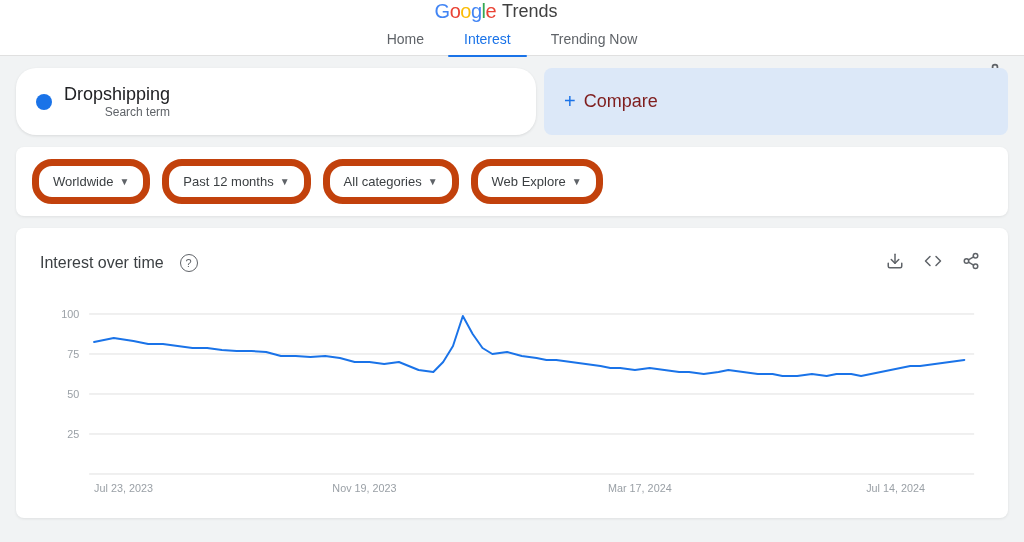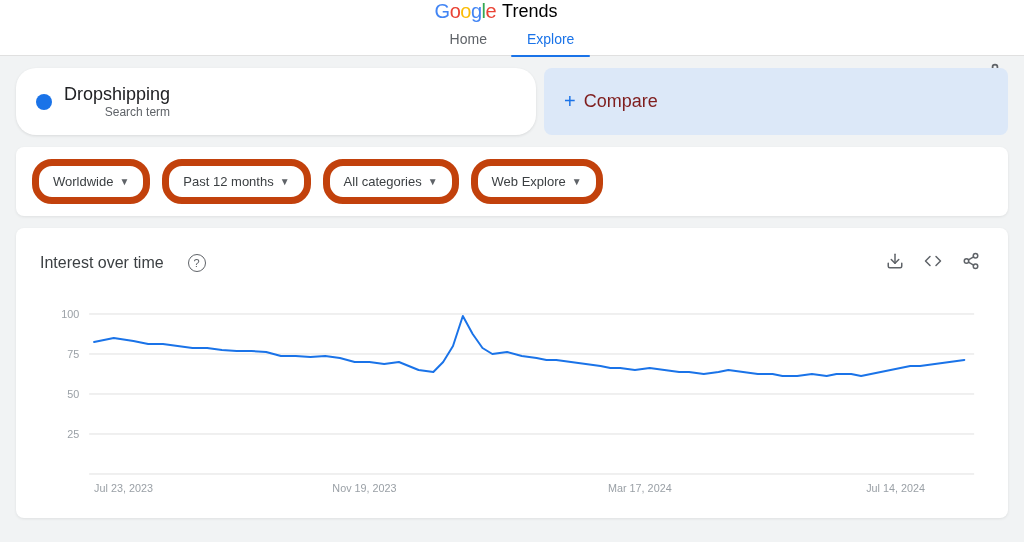--- a/index.html
+++ b/index.html
@@ -27,21 +27,21 @@
       letter-spacing: -0.5px;
     }
     .logo-google .g1 { color: #4285F4; }
     .logo-google .g2 { color: #EA4335; }
     .logo-google .g3 { color: #FBBC05; }
     .logo-google .g4 { color: #4285F4; }
     .logo-google .g5 { color: #34A853; }
     .logo-google .g6 { color: #EA4335; }
     .logo-trends {
       font-size: 18px;
-      color: #000000;
+      color: #404040;
       font-weight: 400;
     }
     .nav {
       display: flex;
       align-items: center;
       gap: 8px;
       flex: 1;
     }
     .nav-item {
       padding: 8px 16px;
@@ -174,21 +174,21 @@
     }
     .chart-header {
       display: flex;
       align-items: center;
       justify-content: space-between;
       margin-bottom: 16px;
     }
     .chart-title-area {
       display: flex;
       align-items: flex-end;
-      gap: 24px;
+      gap: 16px;
     }
     .chart-title {
       font-size: 16px;
       color: #3c4043;
     }
     .help-icon {
       width: 18px;
       height: 18px;
       border-radius: 50%;
       border: 1.5px solid #5f6368;
@@ -228,21 +228,22 @@
 
 <div class="header">
   <div class="logo-area">
     <div class="logo-google">
       <span class="g1">G</span><span class="g2">o</span><span class="g3">o</span><span class="g4">g</span><span class="g5">l</span><span class="g6">e</span>
     </div>
     <div class="logo-trends">Trends</div>
   </div>
   <nav class="nav">
     <a class="nav-item">Home</a>
-    <a class="nav-item active">Explore</a>
+    <a class="nav-item active">Interest</a>
+    <a class="nav-item">Trending Now</a>
   </nav>
   <div class="header-actions">
     <button class="share-btn" title="Share">
       <svg width="20" height="20" viewBox="0 0 24 24" fill="none" stroke="currentColor" stroke-width="2" stroke-linecap="round" stroke-linejoin="round">
         <circle cx="18" cy="5" r="3"></circle>
           <circle cx="6" cy="12" r="3"></circle>
           <circle cx="18" cy="19" r="3"></circle>
         <line x1="8.59" y1="13.51" x2="15.42" y2="17.49"></line>
         <line x1="15.41" y1="6.51" x2="8.59" y2="10.49"></line>
       </svg>

